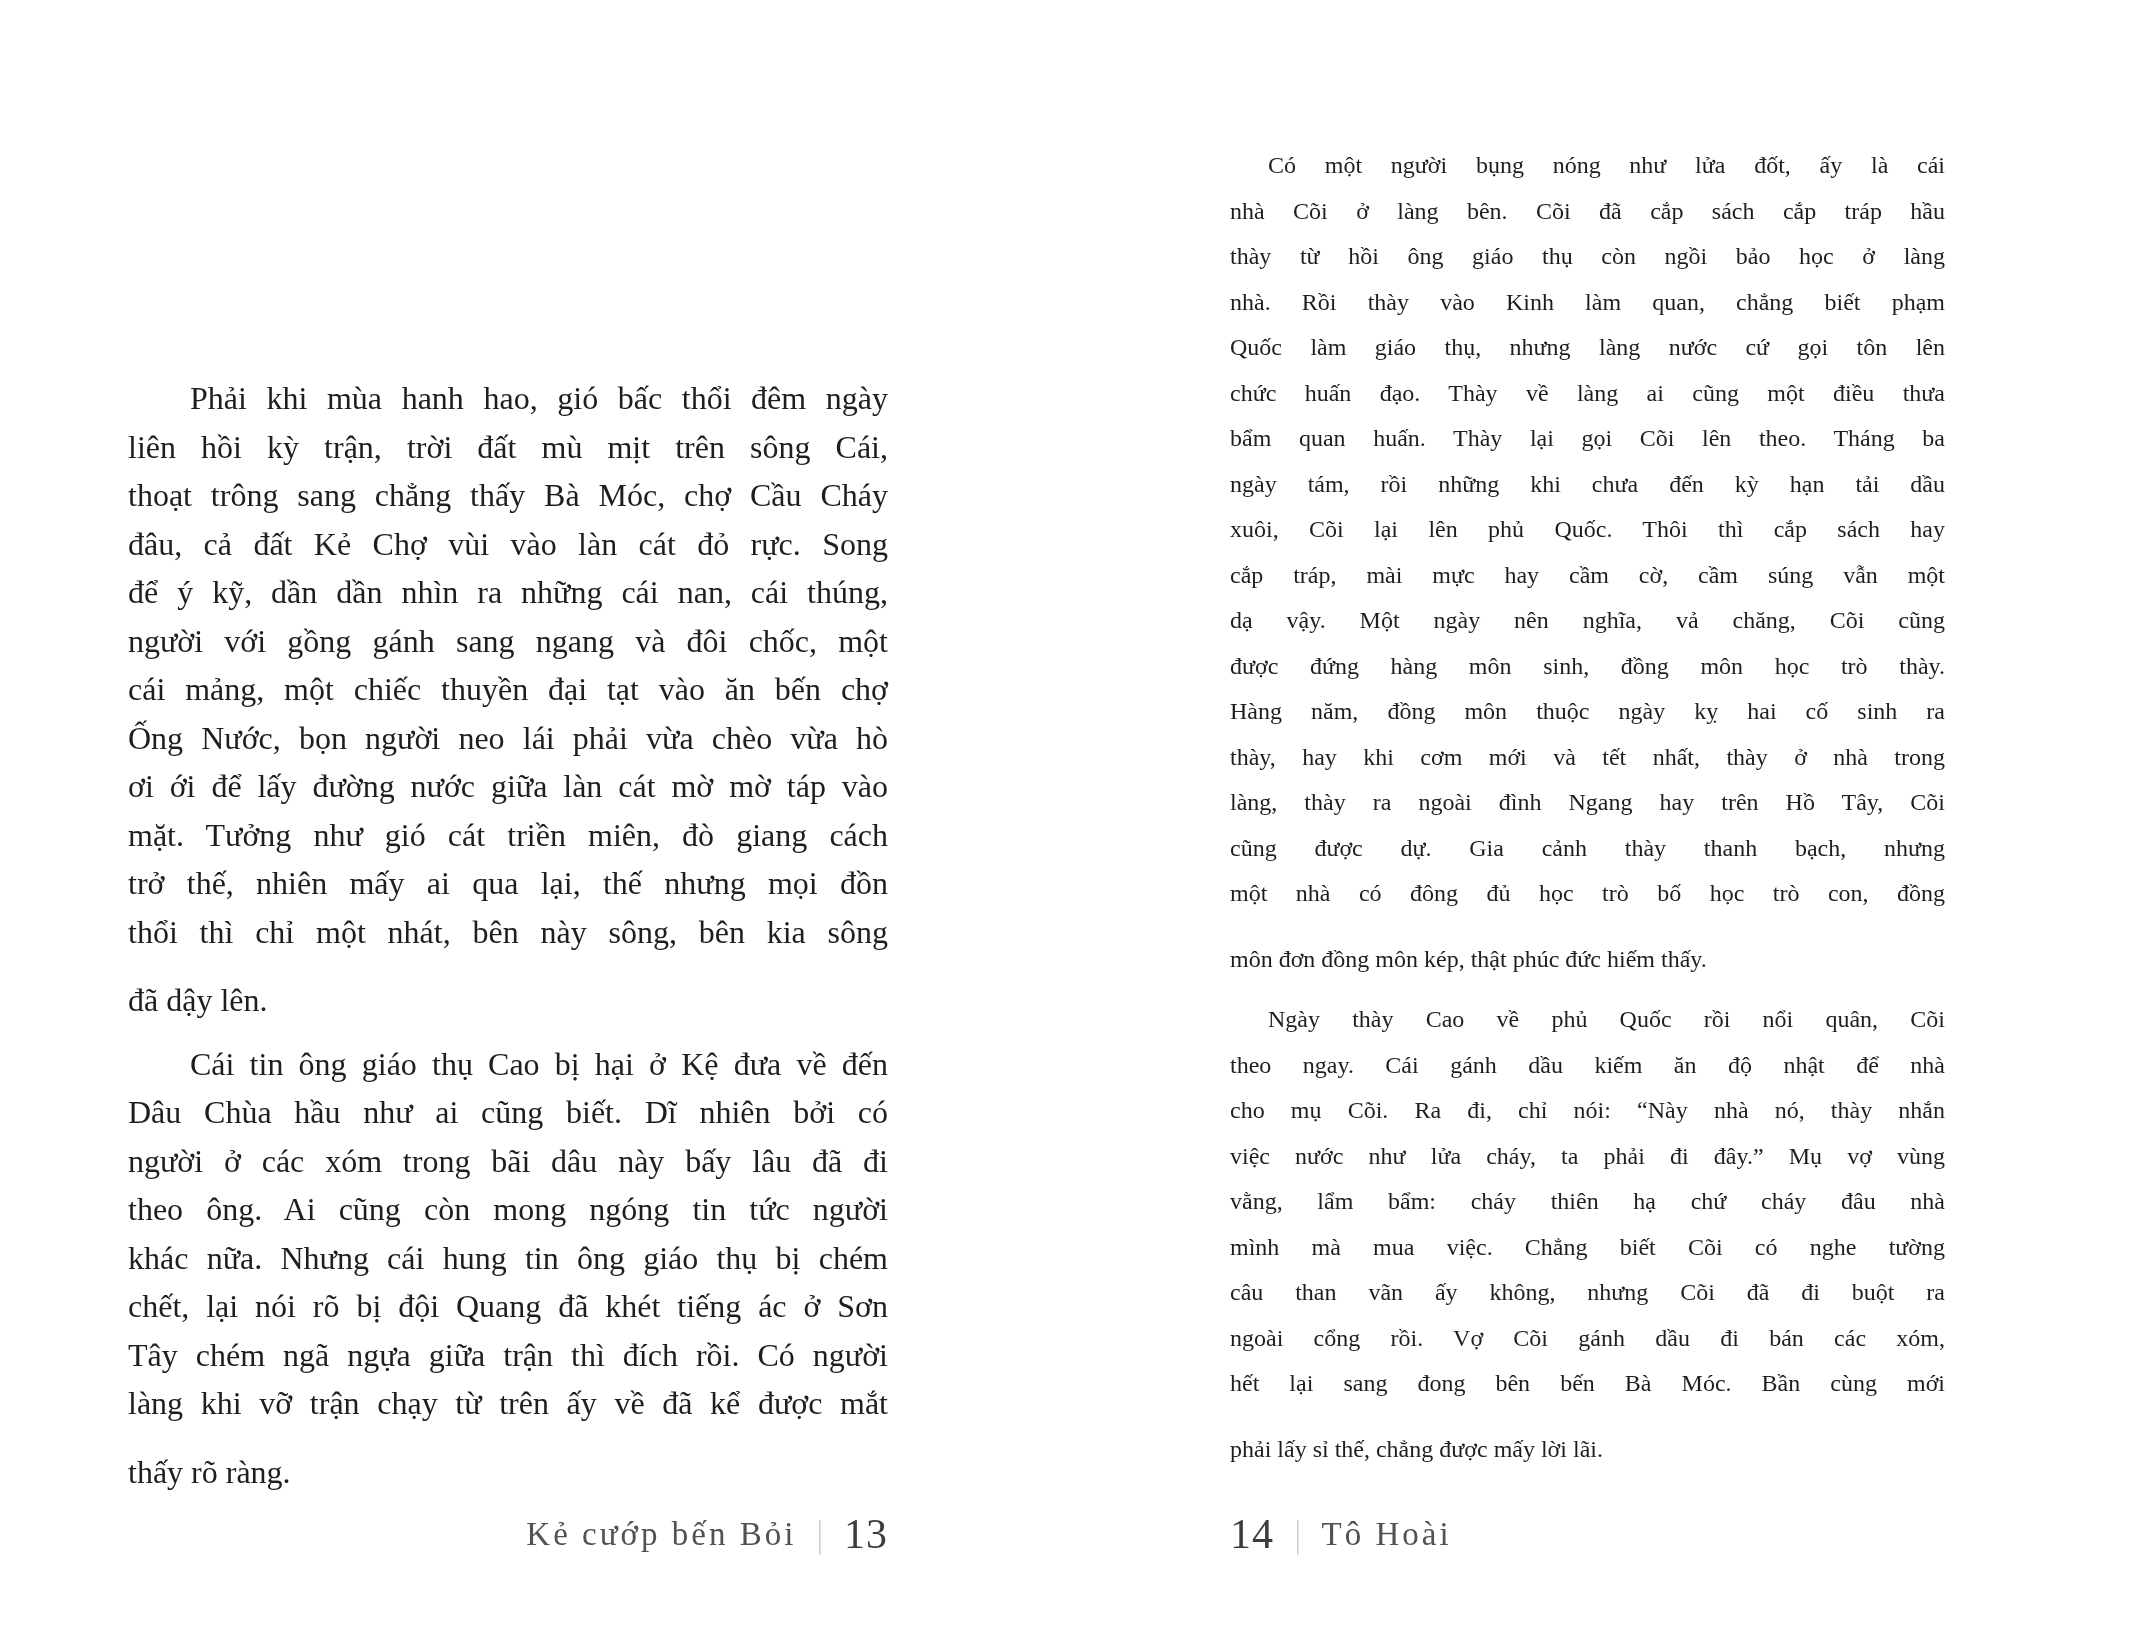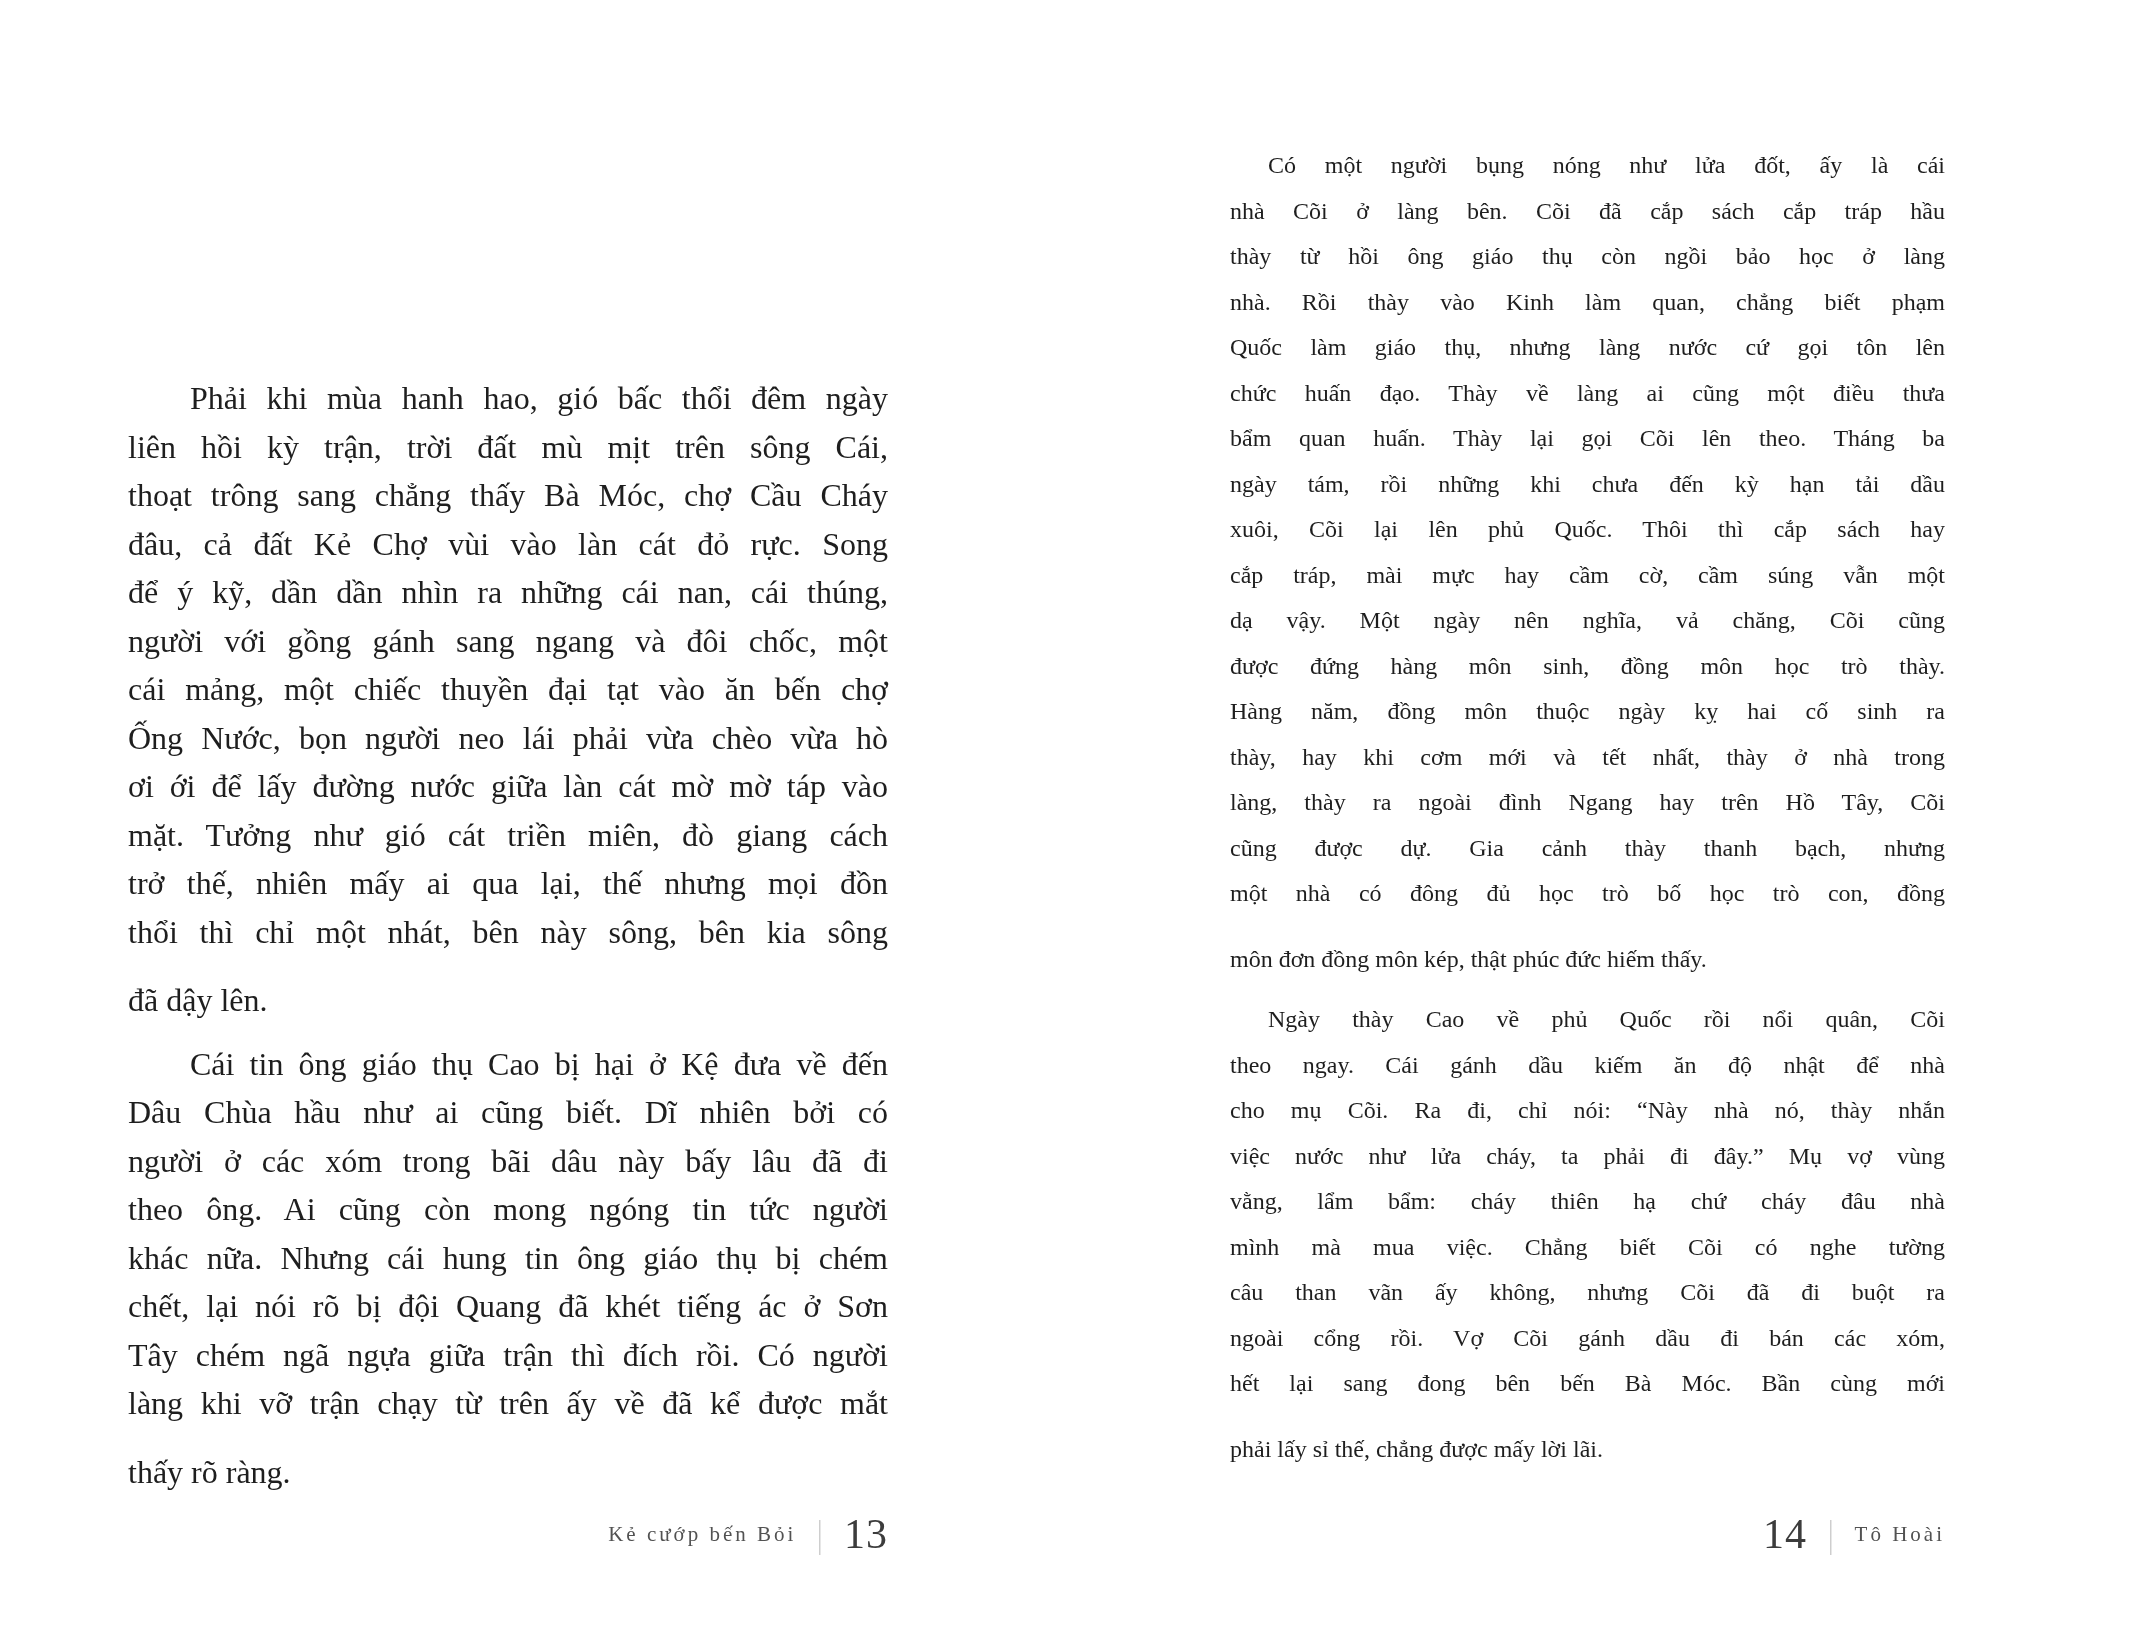--- a/index.html
+++ b/index.html
@@ -41,23 +41,23 @@
   .paragraph + .paragraph{margin-top:15px;}
   .page-left-text .paragraph .line:first-child{text-indent:62px;}
   .page-right-text .paragraph .line:first-child{text-indent:38px;}
 
   .footer{
     position:absolute;top:1506px;height:56px;
     display:flex;align-items:center;gap:20px;
     color:var(--footer_text);
   }
   .footer-left{left:128px;width:760px;justify-content:flex-end;}
-  .footer-right{left:1230px;width:715px;justify-content:flex-end;}
+  .footer-right{left:1230px;width:715px;justify-content:flex-start;}
   .footer .running-title{
-    font-size:21px;letter-spacing:3px;color:var(--footer_text);
+    font-size:33px;letter-spacing:3px;color:var(--footer_text);
   }
   .footer .sep{
     font-size:38px;font-weight:300;color:var(--footer_rule);
     transform:scaleX(.6);
   }
   .footer .num{
     font-size:42px;color:var(--footer_number);letter-spacing:1px;
   }
 </style>
 </head>

